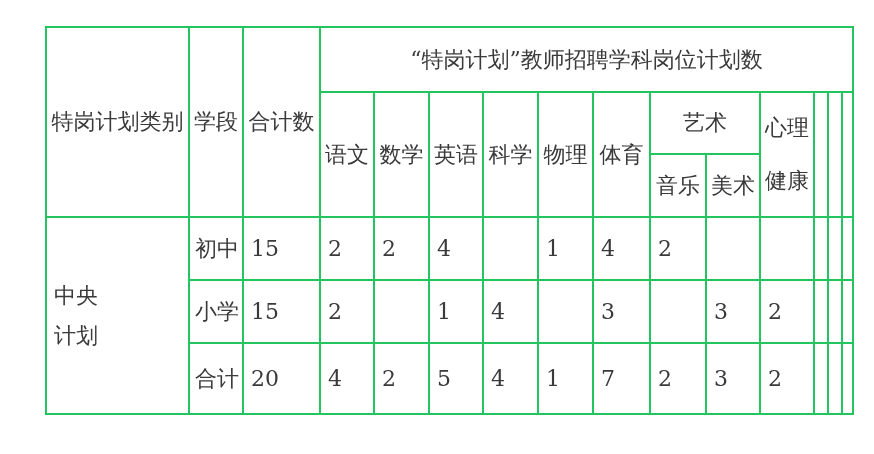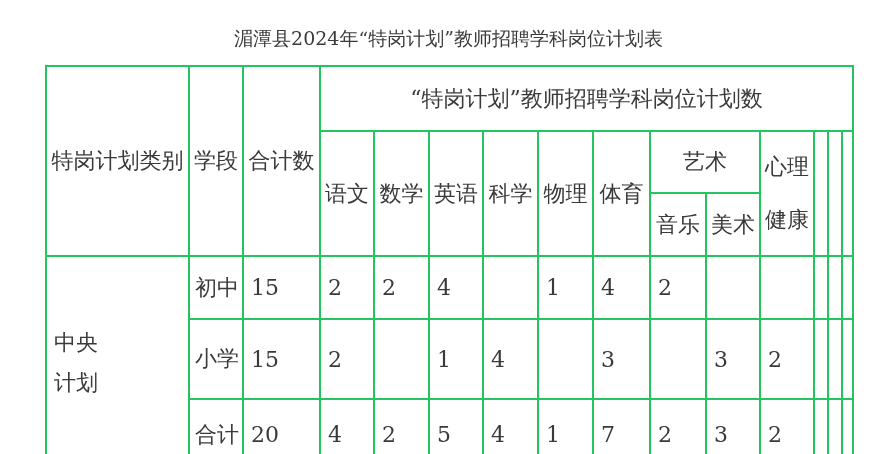--- a/index.html
+++ b/index.html
@@ -48,37 +48,36 @@
     padding-left: 7px;
     margin-left: 12px;
   }
   .plan-table td.narrow, .plan-table th.narrow {
     padding: 0;
   }
   .r-h1 { height: 65px; }
   .r-h2 { height: 62px; }
   .r-h3 { height: 63px; }
   .r-b1 { height: 63px; }
-  .r-b2 { height: 80px; border-radius: 17px; }
+  .r-b2 { height: 63px; border-radius: 17px; }
   .r-b3 { height: 71px; }
   .cell-category-body {
     padding-left: 9px;
     line-height: 1.8;
   }
   .psych {
     line-height: 2.4;
     border-radius: 7px;
   }
   td.stage-cell { padding-left: 5px; }
 </style>
 </head>
 <body>
 
 <div class="page">
-  <div class="doc-title">湄潭县2024年“特岗计划”教师招聘学科岗位计划表</div>
 
   <table class="plan-table">
     <colgroup>
       <col style="width:143px">
         <col style="width:54px">
         <col style="width:77px">
       <col style="width:54px">
         <col style="width:55px">
         <col style="width:54px">
       <col style="width:55px">

